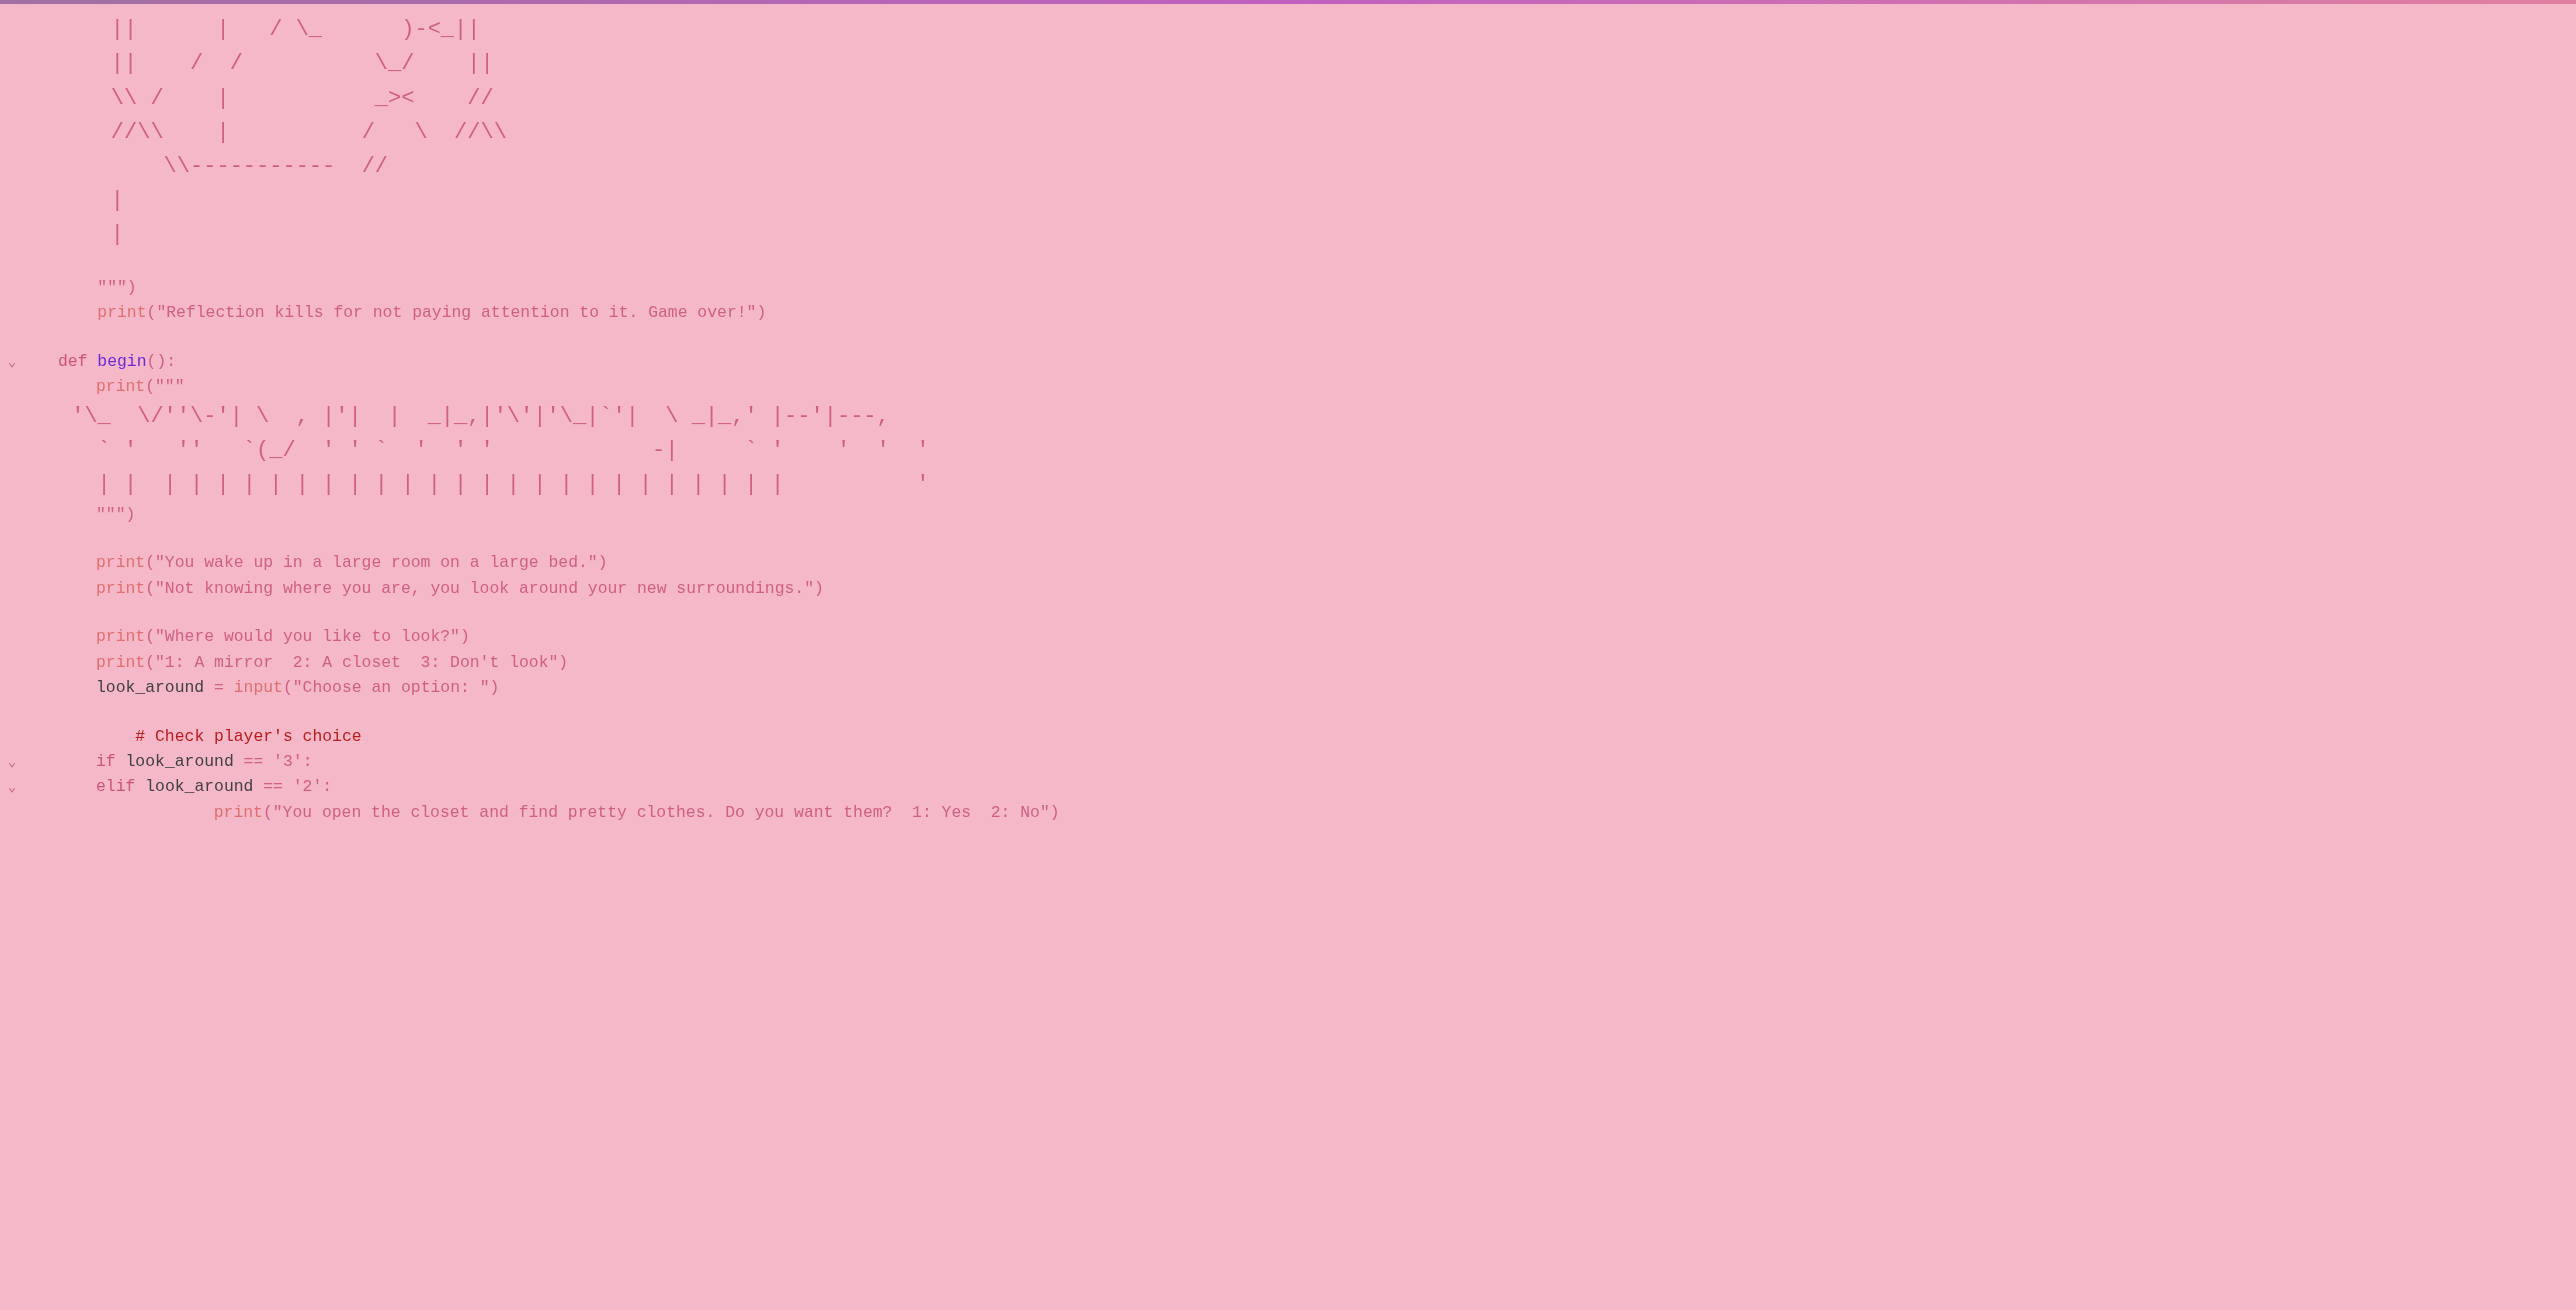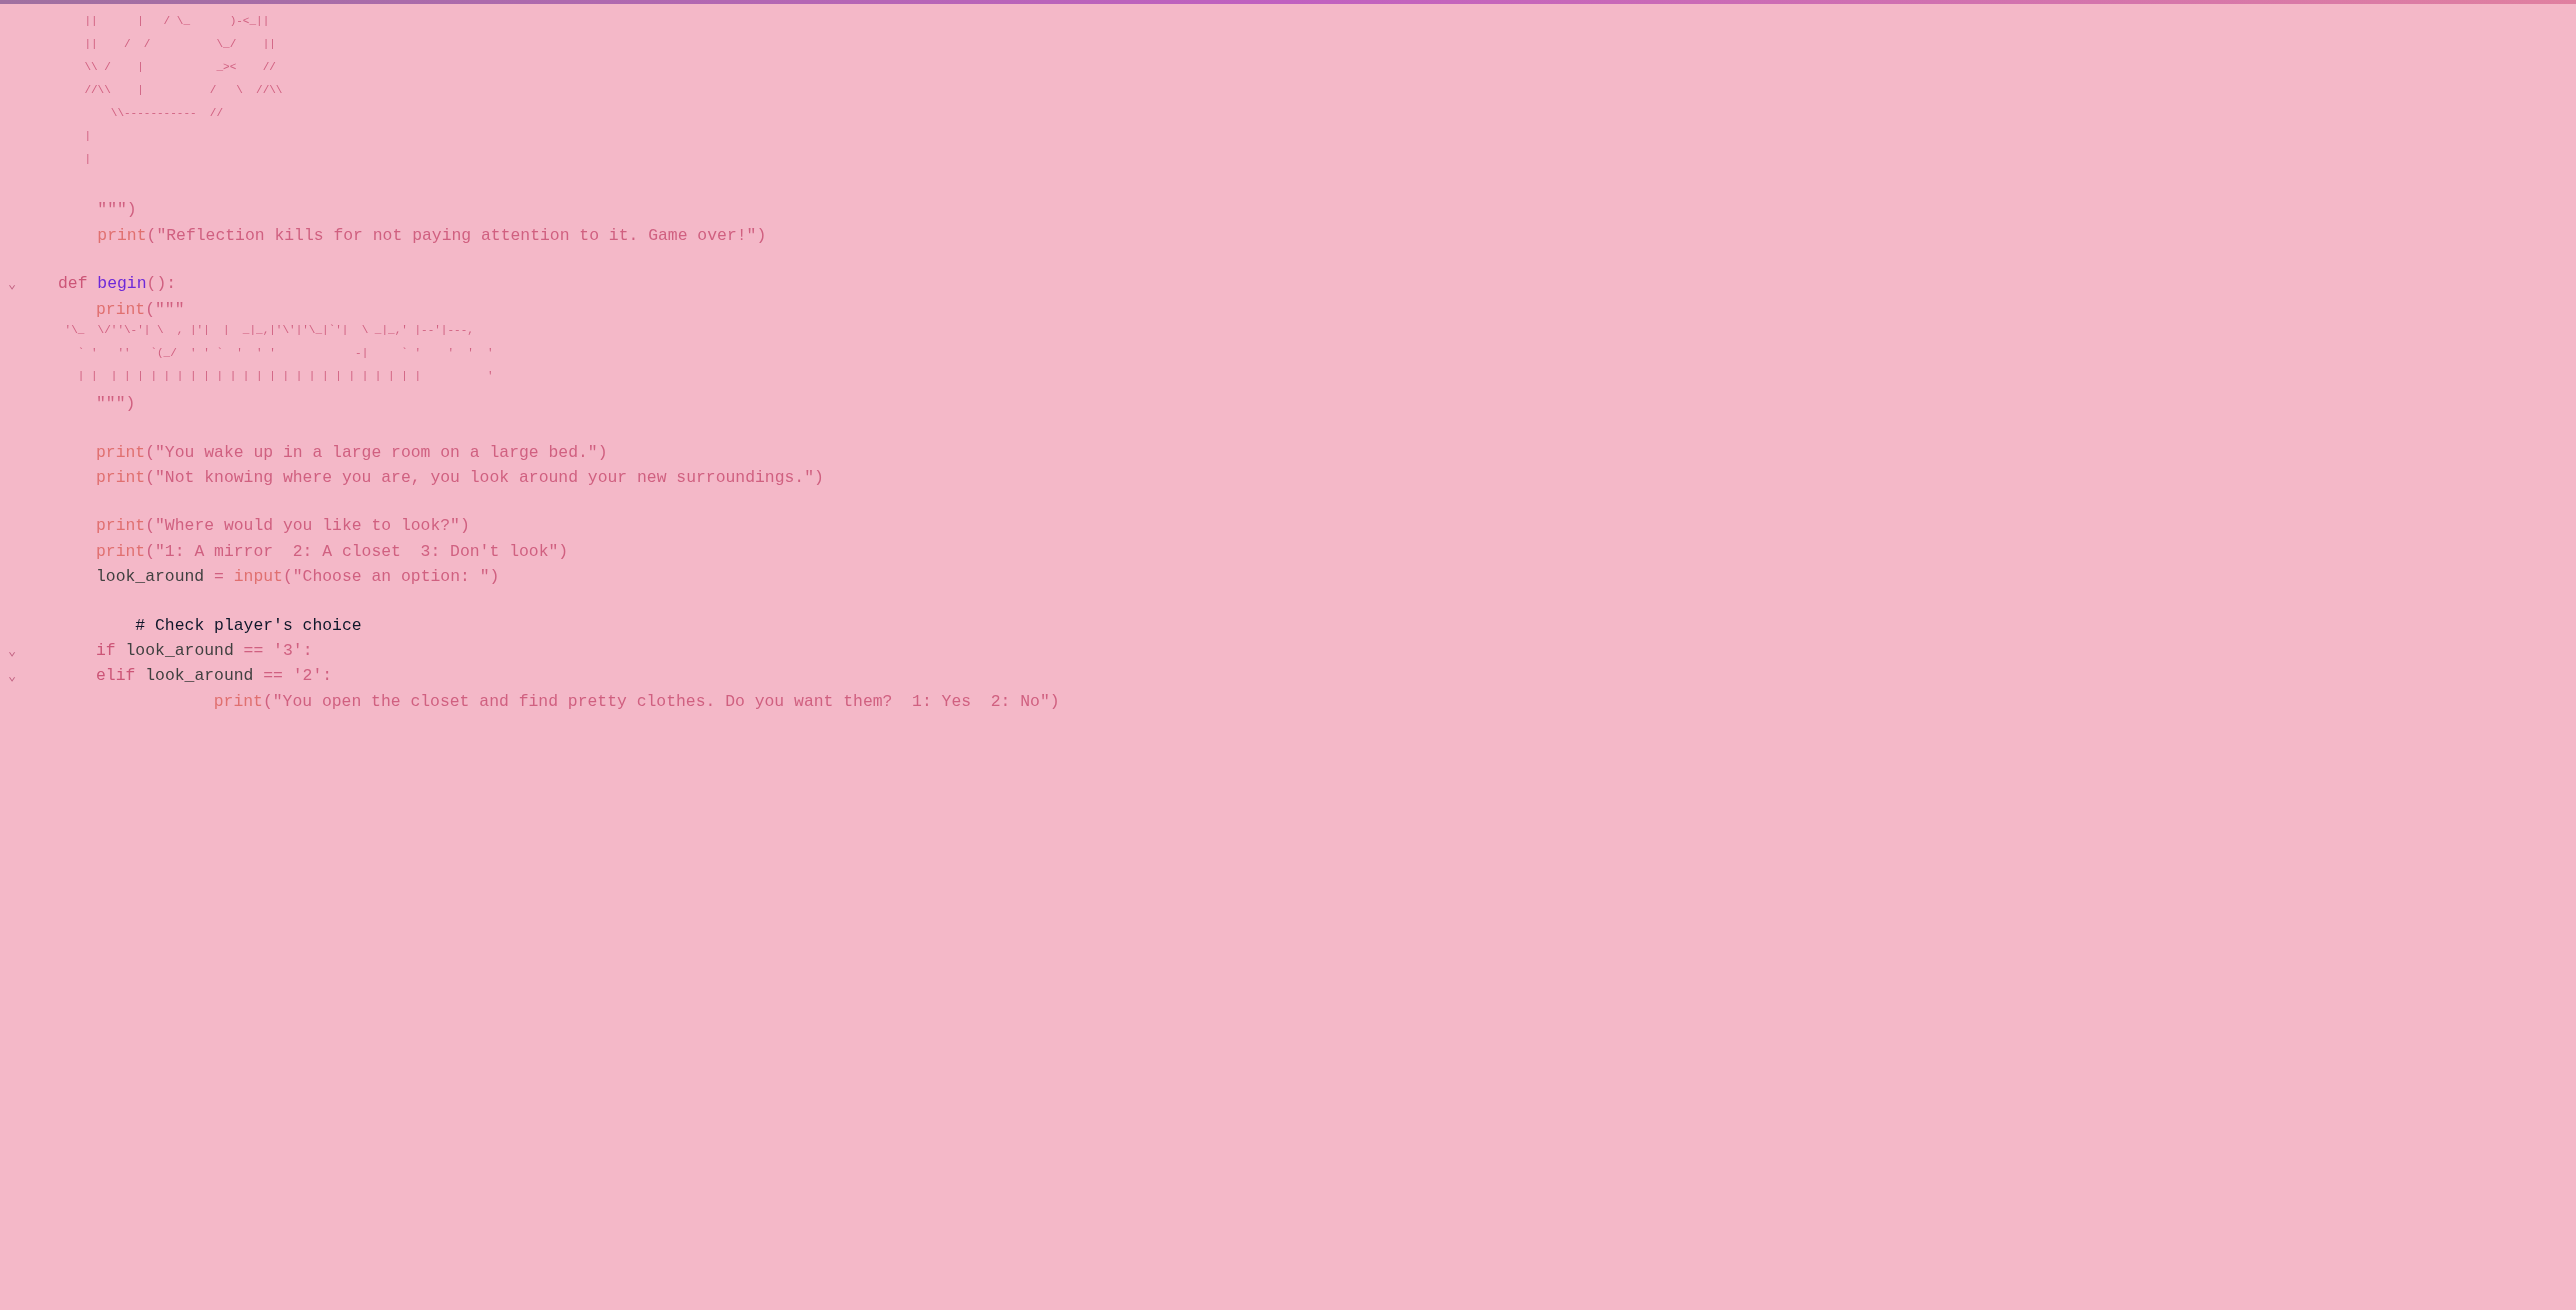--- a/index.html
+++ b/index.html
@@ -62,33 +62,33 @@
       color: #b07090;
     }
 
     .empty-line {
       height: 23px;
     }
 
     .ascii-art {
       white-space: pre;
       color: #d06080;
-      font-size: 11px;
+      font-size: 22px;
       line-height: 1.55;
       text-align: right;
     }
 
     .indent-1 { padding-left: 38px; }
     .indent-2 { padding-left: 77px; }
 
     span.kw { color: #cc5577; }
     span.fn { color: #6d28d9; }
     span.bi { color: #e07070; }
     span.st { color: #d06080; }
-    span.cm { color: #0f172a; }
+    span.cm { color: #b91c1c; }
     span.va { color: #404040; }
     span.op { color: #d06080; }
   </style>
 </head>
 <body>
 
 <div class="code-editor">
   <div class="top-border"></div>
   <div class="code-container">
 

